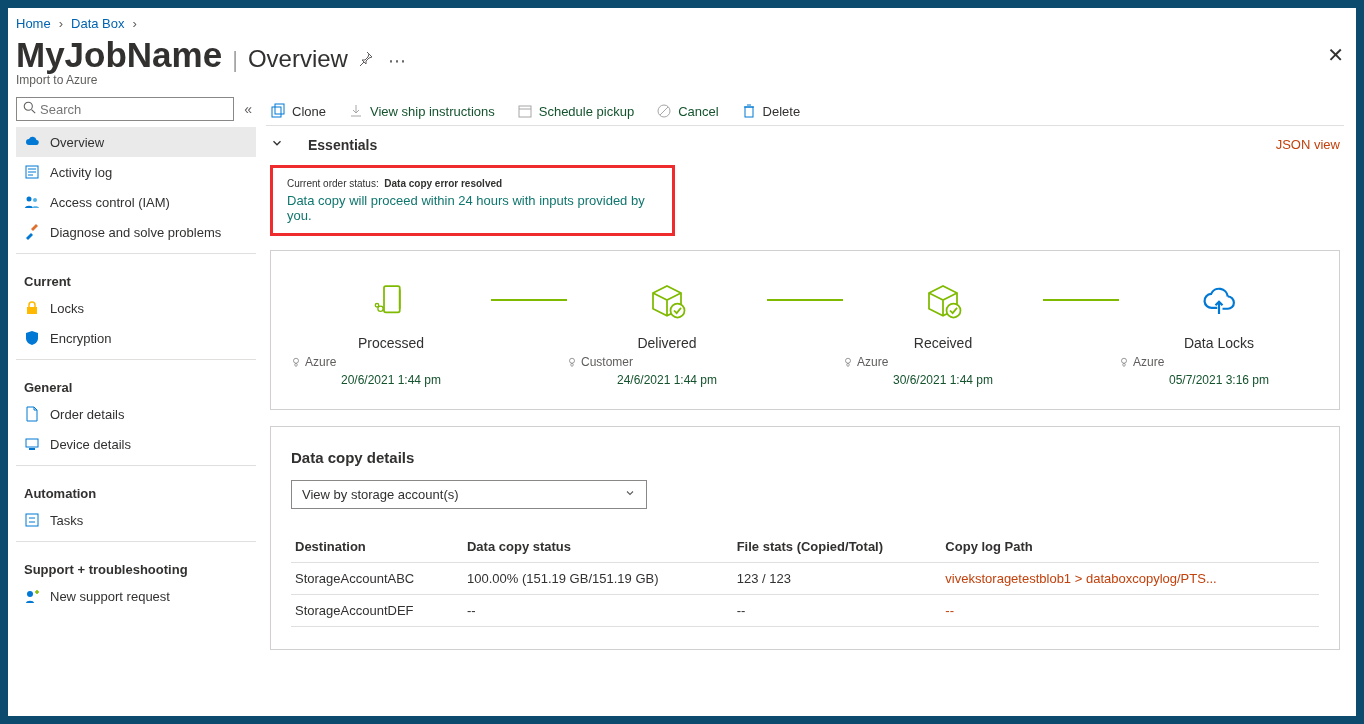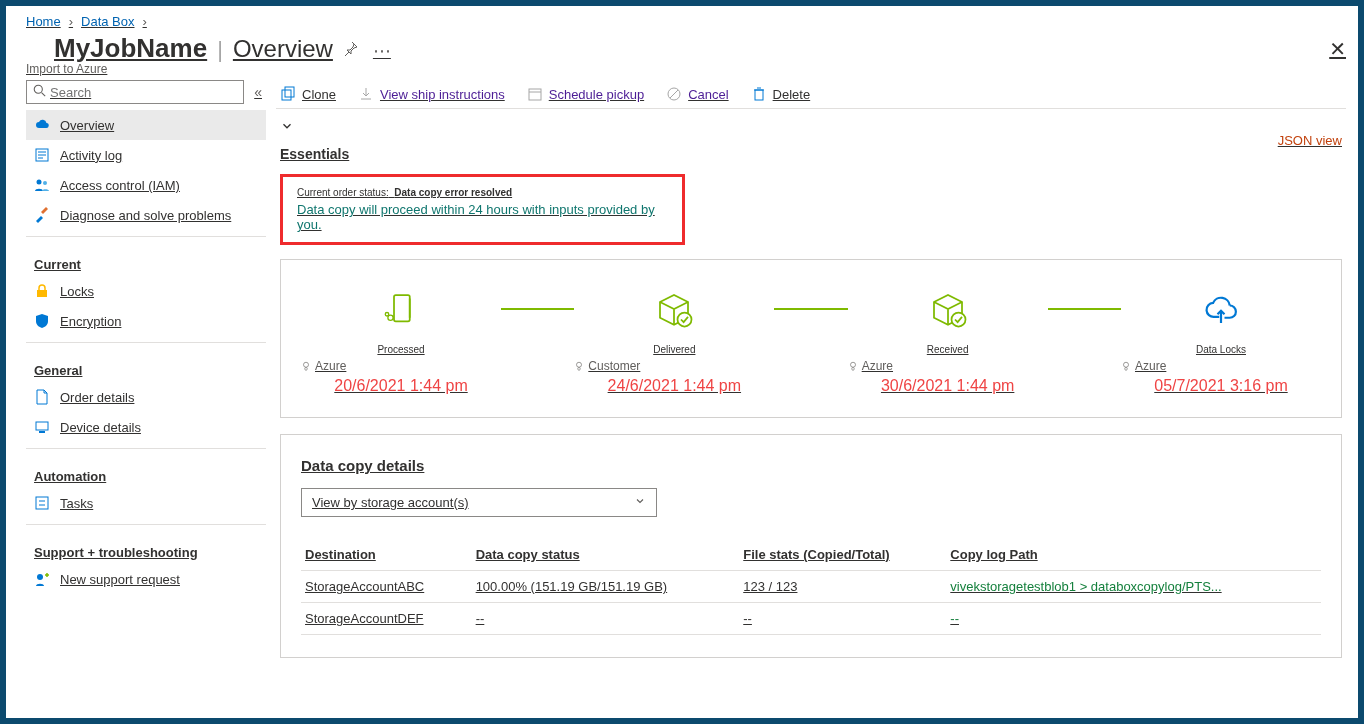--- a/index.html
+++ b/index.html
@@ -1,67 +1,67 @@
 <!DOCTYPE html>
 <html><head>
 <meta charset="utf-8">
 <style>
   * { box-sizing: border-box; margin: 0; padding: 0; }
   body { font-family: "Segoe UI", Arial, sans-serif; font-size: 13px; color: #323130; background: #fff; }
-  .app { border: 6px solid #0c4a6e; width: 1364px; height: 724px; padding: 6px 12px 12px 20px; text-decoration: underline; }
+  .app { border: 8px solid #0c4a6e; width: 1364px; height: 724px; padding: 6px 12px 12px 8px; }
   .breadcrumb { display: flex; align-items: center; gap: 8px; font-size: 13px; padding: 2px 0 4px 0; }
   .breadcrumb a { color: #0063b1; text-decoration: none; cursor: pointer; }
   .breadcrumb .sep { color: #605e5c; }
   .titlebar { display: flex; align-items: center; justify-content: space-between; }
   .titlebar-left { display: flex; align-items: baseline; gap: 10px; }
-  .title-main { font-size: 26px; font-weight: 600; margin-left: 28px; }
+  .title-main { font-size: 35px; font-weight: 600; }
   .title-sep { font-size: 22px; color: #a6a6a6; }
   .title-sub { font-size: 24px; font-weight: 400; }
   .title-actions { display: flex; align-items: center; gap: 14px; color: #605e5c; }
   .close-x { font-size: 20px; color: #323130; cursor: pointer; }
-  .subtitle { font-size: 12px; color: #605e5c; margin-top: -2px; margin-bottom: 4px; }
+  .subtitle { font-size: 12px; color: #605e5c; margin-top: -2px; margin-bottom: 10px; }
   .body { display: flex; gap: 10px; }
   .sidebar { width: 240px; flex-shrink: 0; }
   .sidebar-top { display: flex; align-items: center; gap: 6px; margin-bottom: 6px;}
   .search-wrap { display: flex; align-items: center; border: 1px solid #8a8886; padding: 3px 6px; flex: 1; }
   .search-wrap input { border: none; outline: none; font-size: 13px; width: 100%; }
   .collapse { color: #605e5c; cursor: pointer; font-size: 14px; padding: 0 4px;}
   .nav-item { display: flex; align-items: center; gap: 10px; padding: 7px 8px; cursor: pointer; }
   .nav-item.selected { background: #eaeaea; }
   .nav-icon { width: 16px; height: 16px; display: inline-flex; align-items: center; justify-content: center; }
   .nav-section { font-size: 13px; font-weight: 600; padding: 14px 8px 4px 8px; }
   .divider { border-top: 1px solid #e1dfdd; margin: 6px 0; }
   .main { flex: 1; min-width: 0; }
   .toolbar { display: flex; align-items: center; gap: 22px; border-bottom: 1px solid #e1dfdd; padding: 6px 4px; }
   .tool-btn { display: flex; align-items: center; gap: 6px; font-size: 13px; color: #323130; cursor: pointer; }
-  .tool-btn.disabled { color: #4c1d95; cursor: default; }
+  .tool-btn.disabled { color: #14532d; cursor: default; }
   .tool-icon { width:16px; height:16px; }
   .essentials-bar { display: flex; justify-content: space-between; padding: 10px 4px 6px 4px; align-items:center;}
-  .essentials-left { display:flex; align-items:flex-start; gap:10px;flex-direction:column;}
+  .essentials-left { display:flex; align-items:flex-end; gap:24px;}
   .essentials-title { font-weight: 600; font-size:14px;}
   .chev { display:inline-block; transform: rotate(0deg); }
   .json-link { color: #c2410c; font-size: 13px; cursor:pointer;}
   .status-box { border: 3px solid #ef2b2d; padding: 10px 14px; margin: 6px 4px 14px 4px; width: 405px;}
   .status-line1 { font-size: 10px; }
   .status-val { font-weight: 700; }
   .status-line2 { font-size: 13px; color: #0f766e; margin-top: 4px;}
   .panel { border: 1px solid #d2d0ce; margin: 0 4px 16px 4px; padding: 22px 20px; }
   .steps { display:flex; align-items:flex-start; justify-content:center; gap:0; }
   .step { width:200px; text-align:center; position:relative;}
   .step-connector { height:2px; background:#7fba00; flex:1; margin-top:26px; width:60px;}
   .step-icon { height:54px; display:flex; align-items:center; justify-content:center;}
-  .step-title { font-size:10px; margin-top:8px;}
+  .step-title { font-size:14px; margin-top:8px;}
   .step-loc { font-size:12px; color:#605e5c; margin-top:4px; display:flex; gap:4px; align-items:center; justify-content:flex-start;}
-  .step-date { font-size:16px; color:#ef4444; margin-top:4px;}
+  .step-date { font-size:12px; color:#14532d; margin-top:4px;}
   .dc-title { font-weight:600; font-size:15px; margin-bottom:14px;}
   .select-wrap { border:1px solid #8a8886; padding:6px 10px; width:356px; display:flex; justify-content:space-between; align-items:center; cursor:pointer;}
   table.data { width:100%; border-collapse: collapse; margin-top:22px; font-size:13px;}
   table.data th { text-align:left; font-weight:600; border-bottom:1px solid #e1dfdd; padding:8px 4px;}
   table.data td { text-align:left; border-bottom:1px solid #e1dfdd; padding:8px 4px;}
-  .link { color:#15803d; cursor:pointer;}
+  .link { color:#c2410c; cursor:pointer;}
   .pin-icon { cursor:pointer; }
 </style>
 </head>
 <body>
 
 <div class="app">
 
   <div class="breadcrumb">
     <a>Home</a>
     <span class="sep">›</span>

